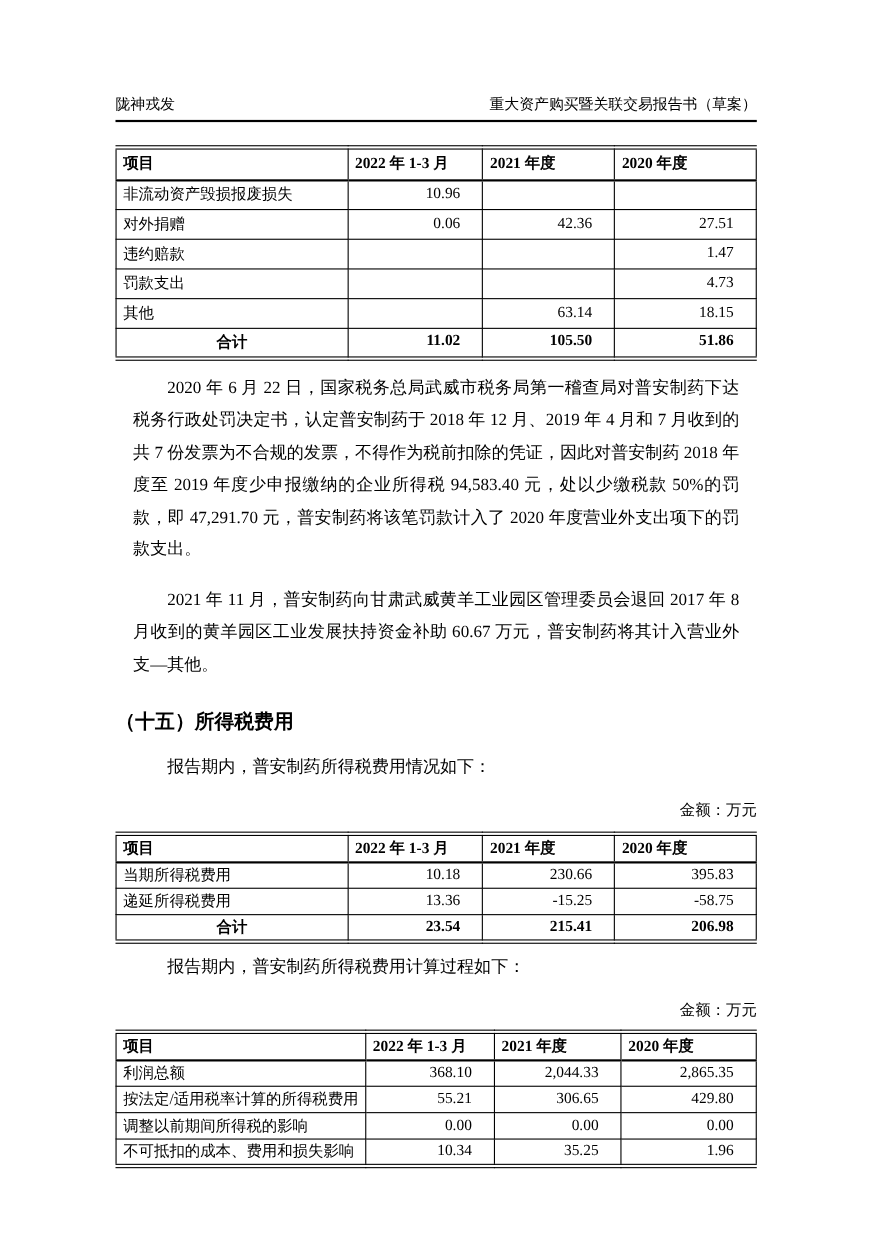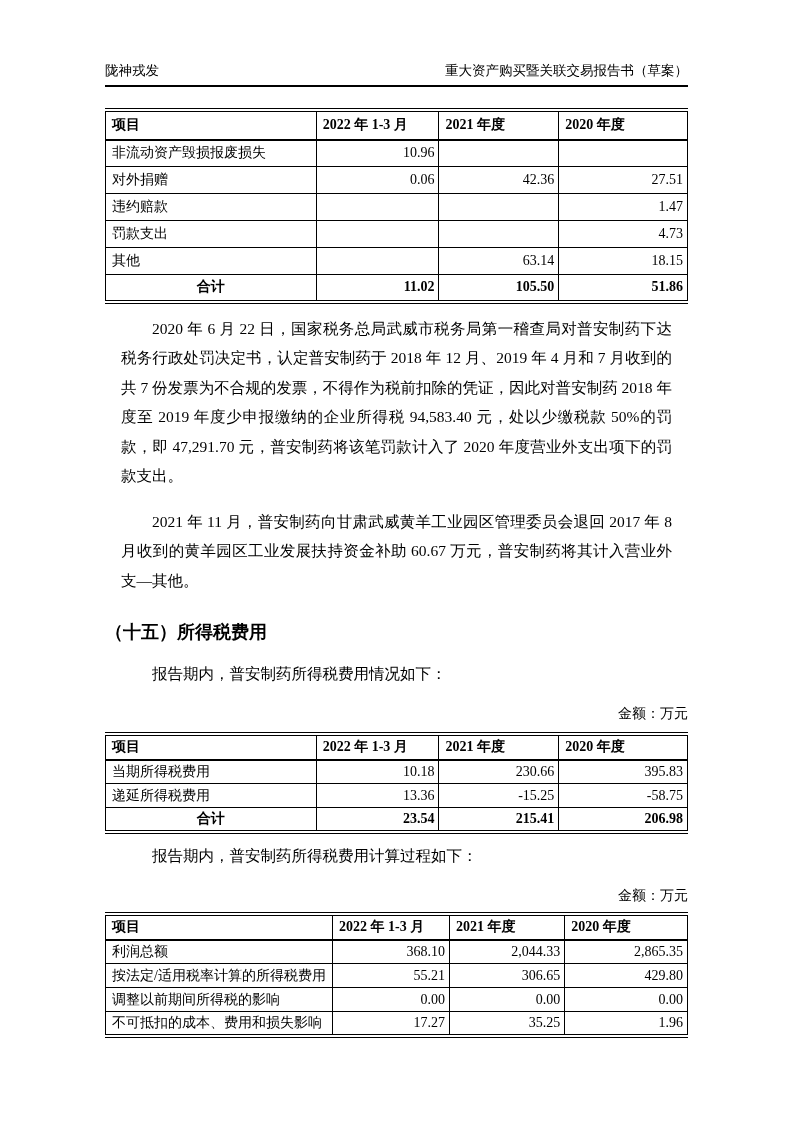--- a/index.html
+++ b/index.html
@@ -12,21 +12,21 @@
     font-family: "Liberation Serif", "DejaVu Serif", serif;
     overflow: hidden;
   }
   .content { width: 583px; margin: 0 auto; }
 
   
   .doc-header {
     display: flex;
     justify-content: space-between;
     align-items: flex-start;
-    padding-top: 62px;
+    padding-top: 86px;
     padding-bottom: 5px;
     border-bottom: 2px solid #000;
     font-size: 13.5px;
     line-height: 1.3;
   }
 
   
   .data-table {
     width: 100%;
     border-collapse: collapse;
@@ -40,21 +40,21 @@
     border: 1px solid #000;
     padding: 2px 6px;
     overflow: hidden;
     white-space: nowrap;
   }
   .data-table thead th {
     border-bottom: 2px solid #000;
     font-weight: bold;
     text-align: left;
   }
-  .data-table td.num { text-align: right; padding-right: 4px; }
+  .data-table td.num { text-align: right; padding-right: 20px; }
   .data-table td.label { text-align: left; }
   .data-table tr.total td { font-weight: bold; }
   .data-table tr.total td.label { text-align: center; }
 
   .rh-lg thead tr { height: 30px; }
   .rh-lg tbody tr { height: 27px; }
   .rh-sm thead tr { height: 26px; }
   .rh-sm tbody tr { height: 24px; }
 
   .cols-a col:nth-child(1) { width: 36.2%; }
@@ -248,21 +248,21 @@
             <td class="num">429.80</td>
           </tr>
           <tr>
             <td class="label">调整以前期间所得税的影响</td>
             <td class="num">0.00</td>
             <td class="num">0.00</td>
             <td class="num">0.00</td>
           </tr>
           <tr>
             <td class="label">不可抵扣的成本、费用和损失影响</td>
-            <td class="num">17.27</td>
+            <td class="num">10.34</td>
             <td class="num">35.25</td>
             <td class="num">1.96</td>
           </tr>
         </tbody>
       </table>
 
 
   </div>
 </div>
 

